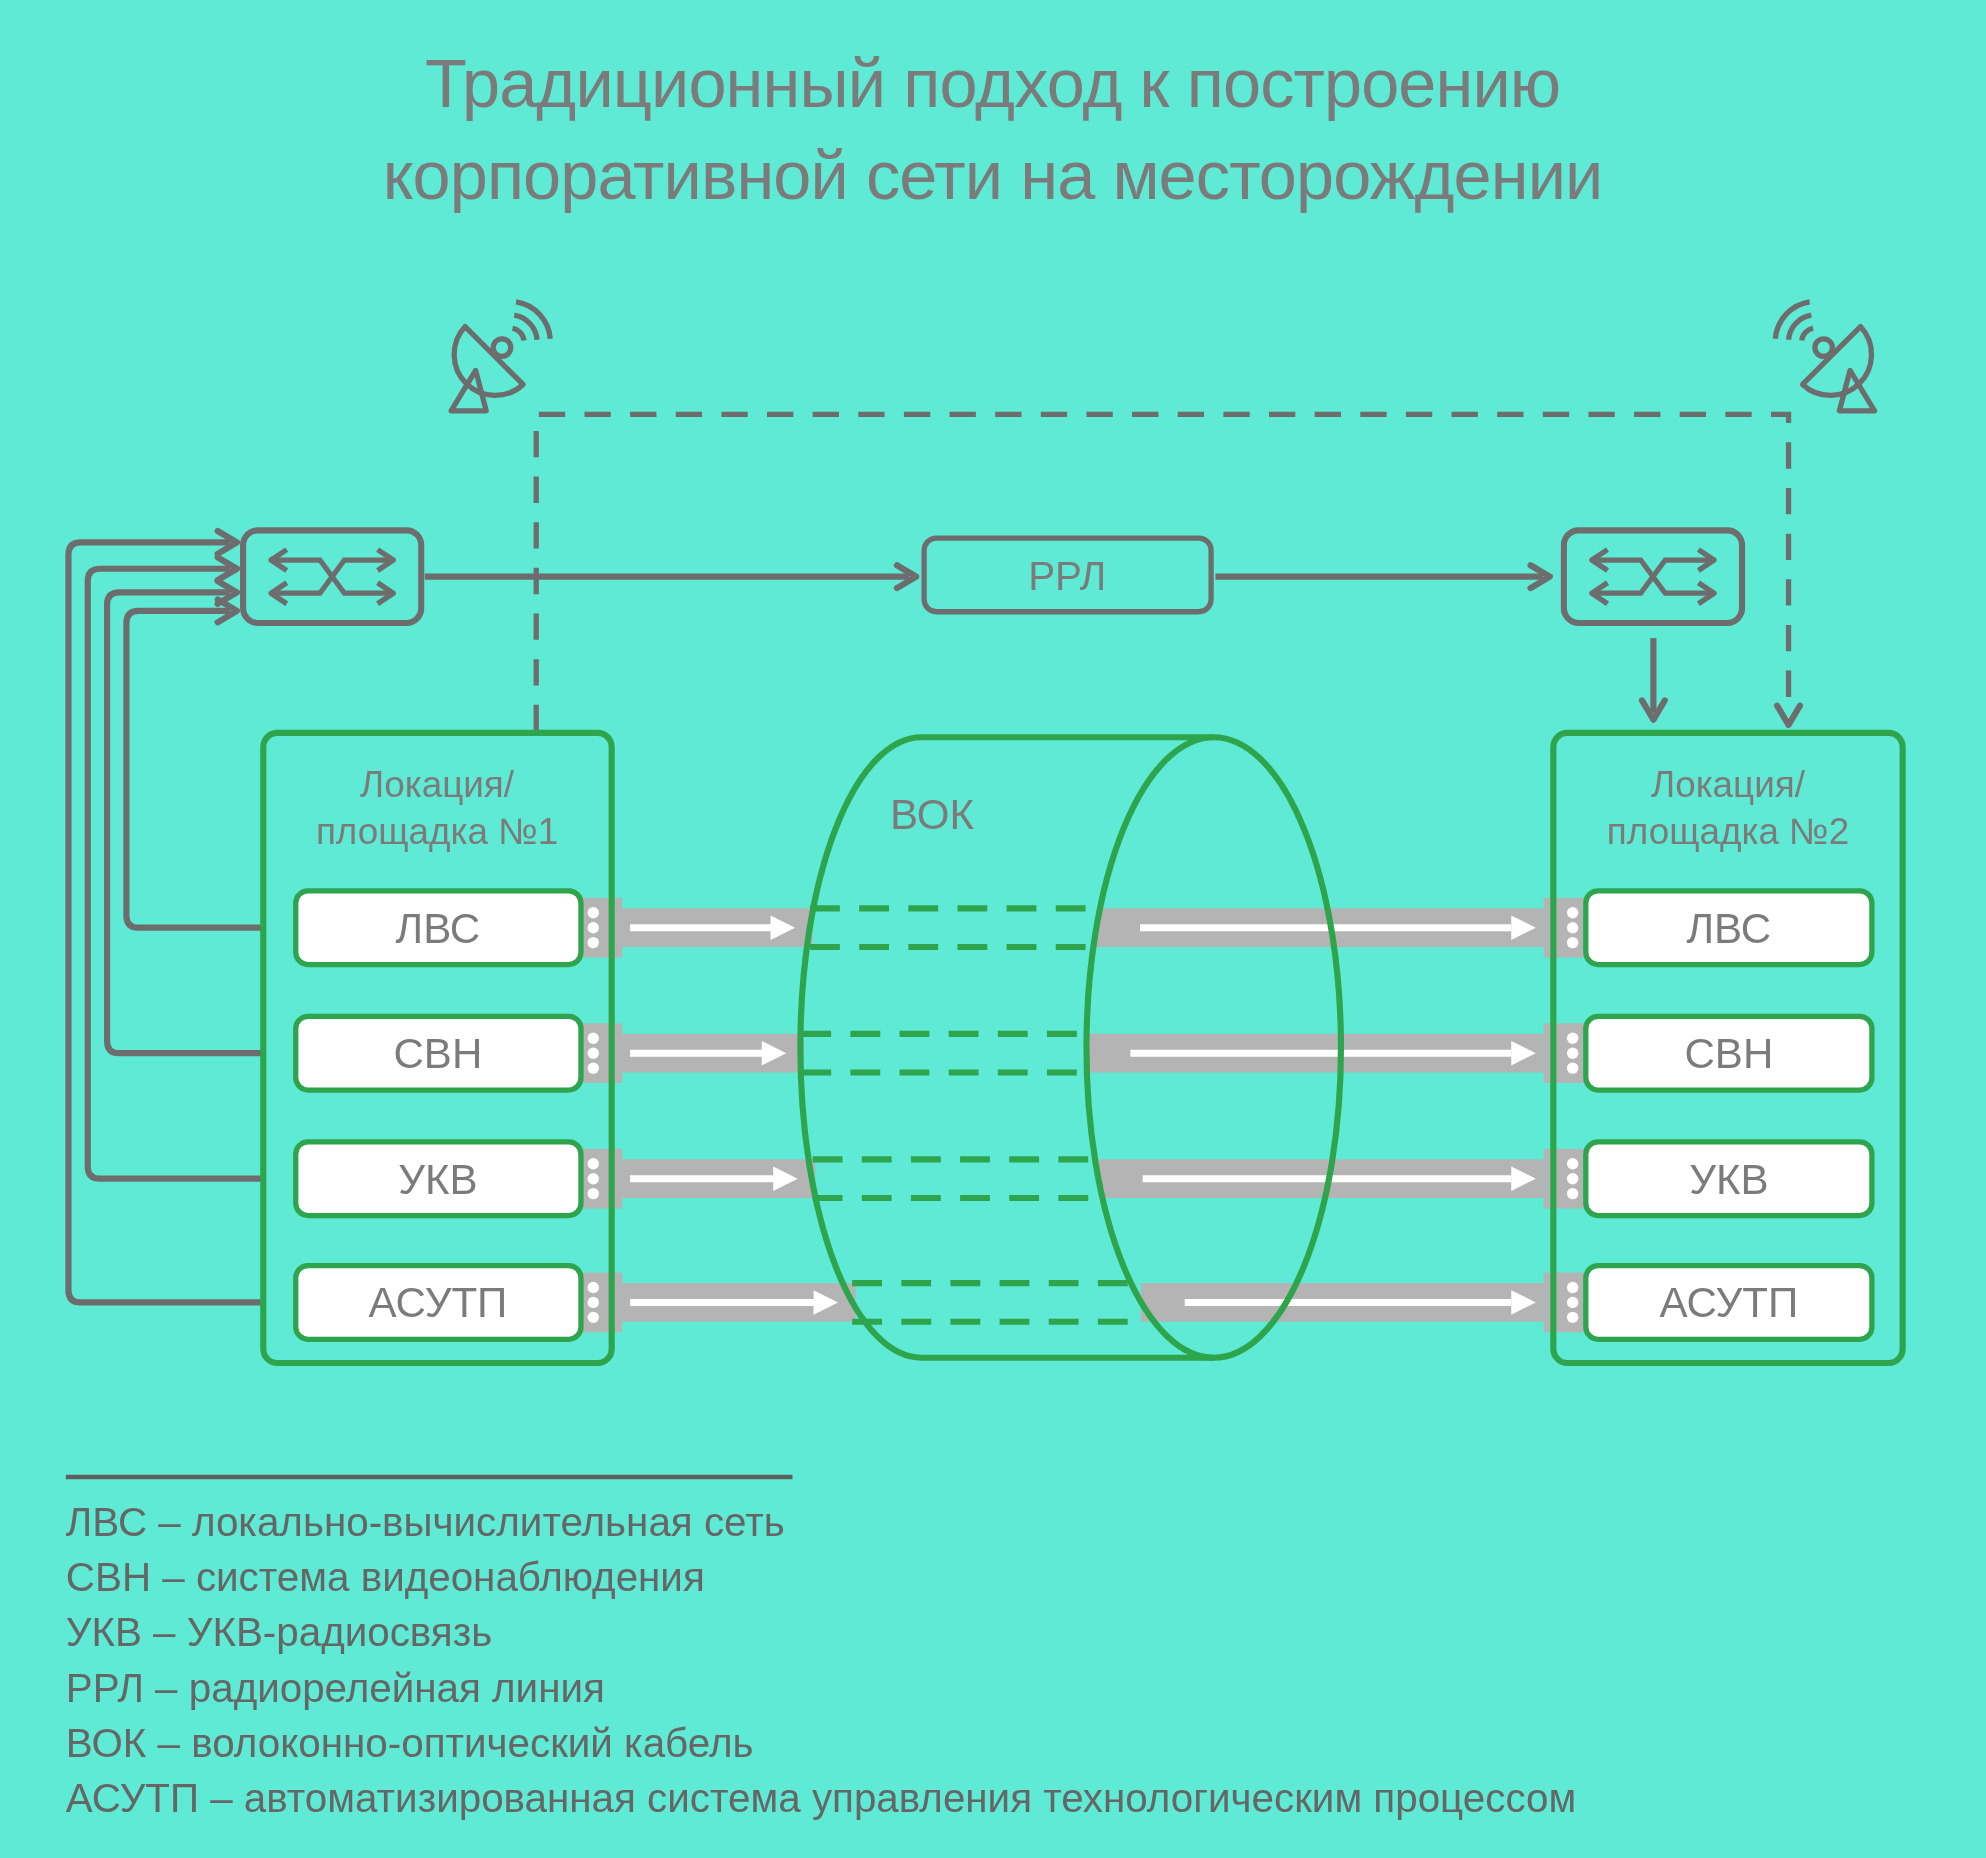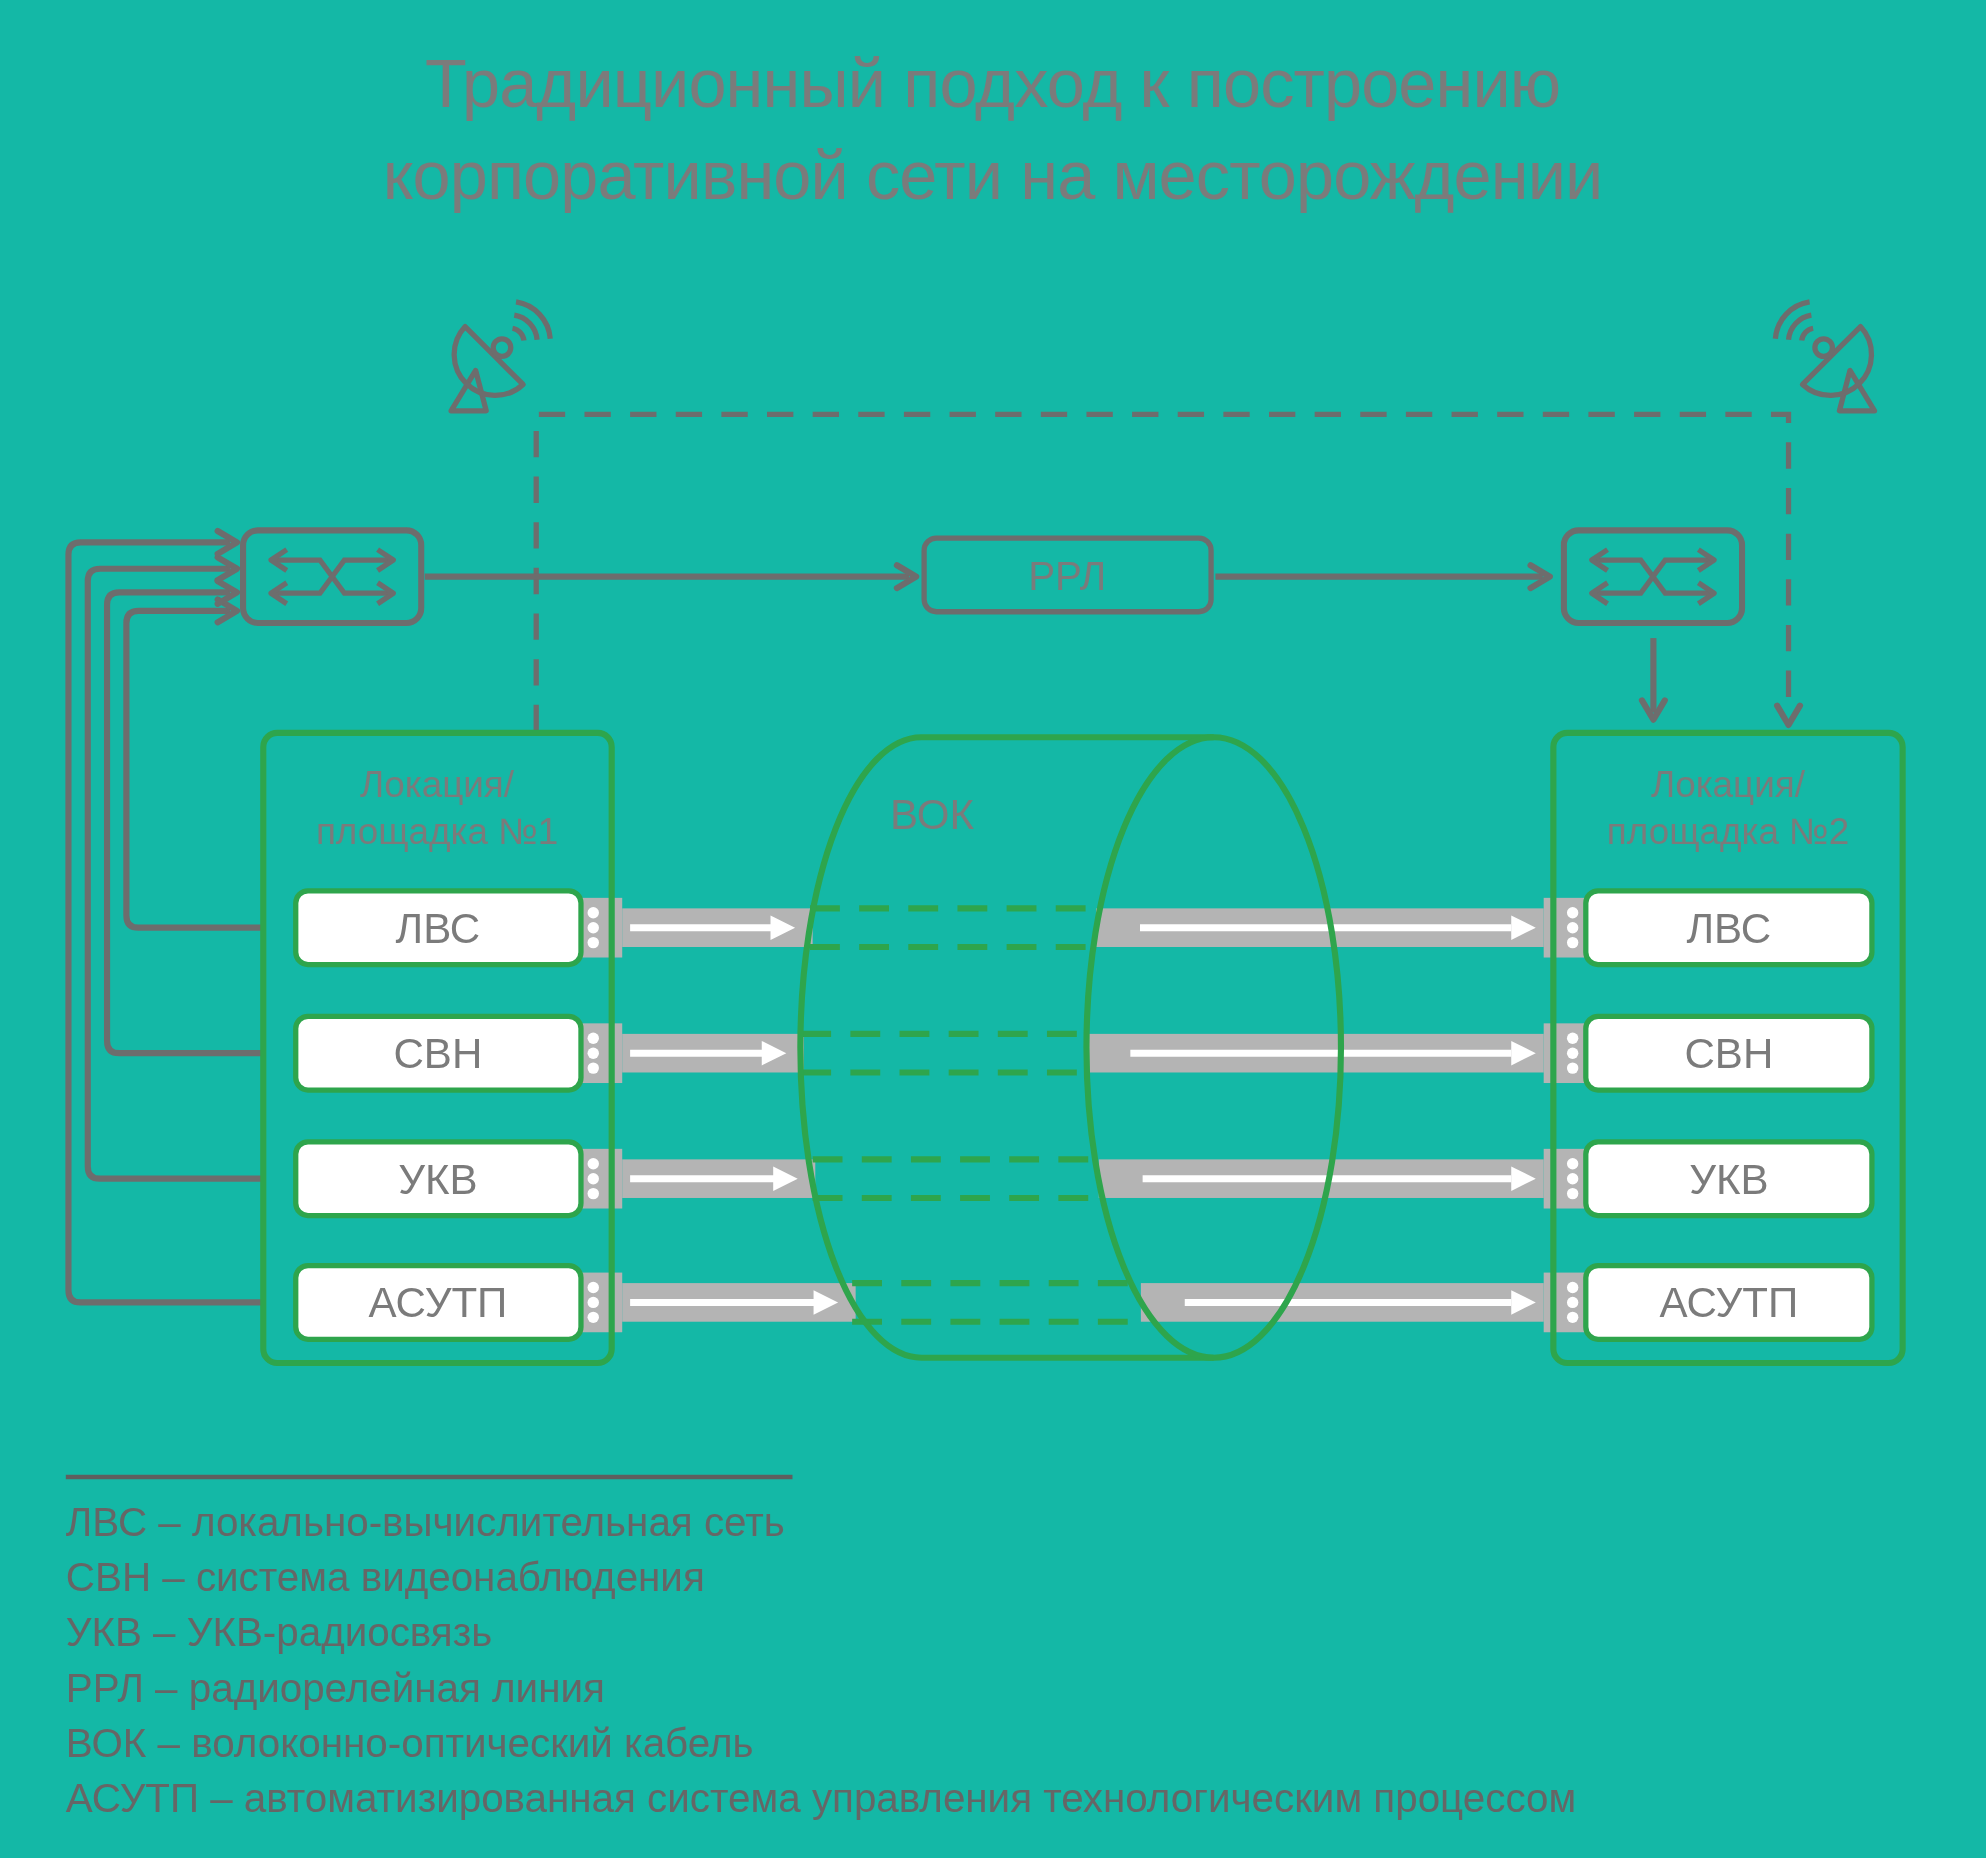--- a/index.html
+++ b/index.html
@@ -1,20 +1,20 @@
 <!DOCTYPE html>
 <html style="--green: #2ea54c; --line-gray: #6d6d6d; --text-gray: #7b7b7b; --legend-gray: #666666; --pipe-gray: #b4b4b4;font-size:14px"><head>
 <meta charset="utf-8">
 <style>
   :root{
     --green:#2ea54c; --line-gray:#6d6d6d; --text-gray:#7b7b7b;
     --legend-gray:#666666; --pipe-gray:#b4b4b4;
   }
   html,body{margin:0;padding:0;background:#ffffff;}
-  #canvas{width:1986px;height:1858px;position:relative;background:#14b8a6;}
+  #canvas{width:1986px;height:1858px;position:relative;background:#5eead4;}
   svg{display:block;}
   text{font-family:"Liberation Sans",sans-serif;fill:var(--text-gray);}
   .title-text{font-size:78px;letter-spacing:-1px;}
   .site-title{font-size:42px;}
   .sys-label{font-size:48px;}
   .node-label{font-size:46px;}
   .vok-label{font-size:48px;}
   .legend-text{font-size:46px;fill:var(--legend-gray);}
   .gline{stroke:var(--line-gray);fill:none;}
   .w6{stroke-width:6px;} .w7{stroke-width:7px;}

